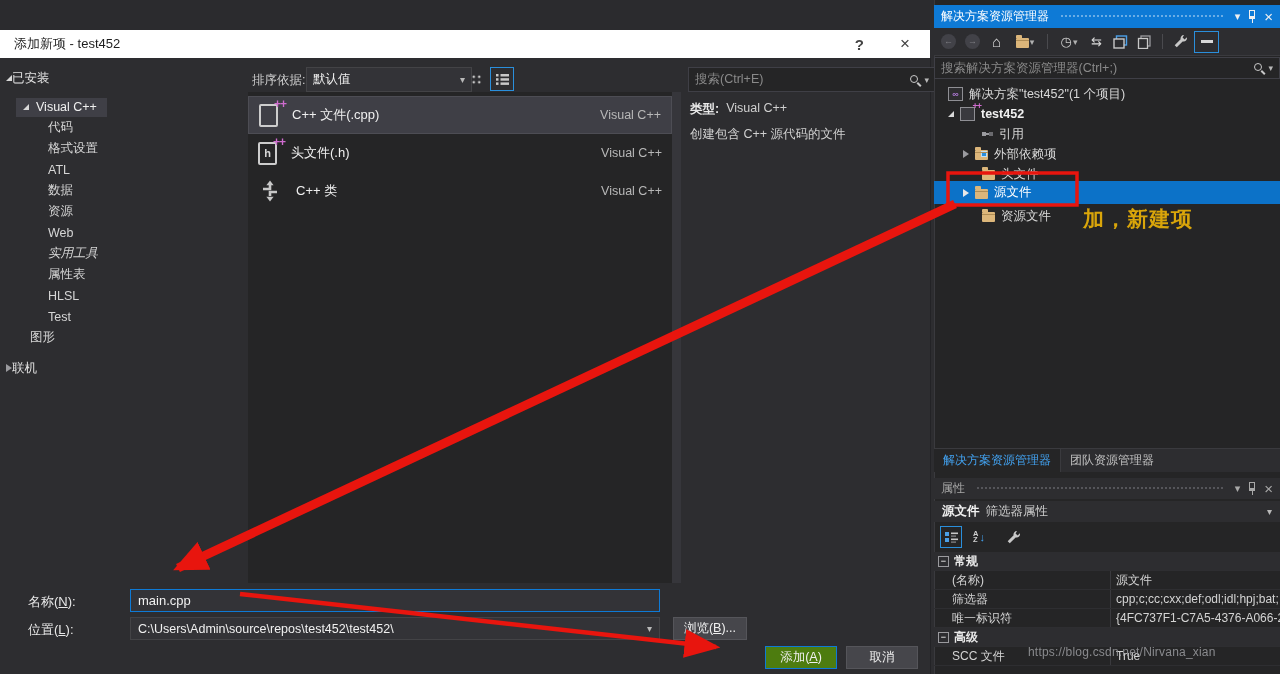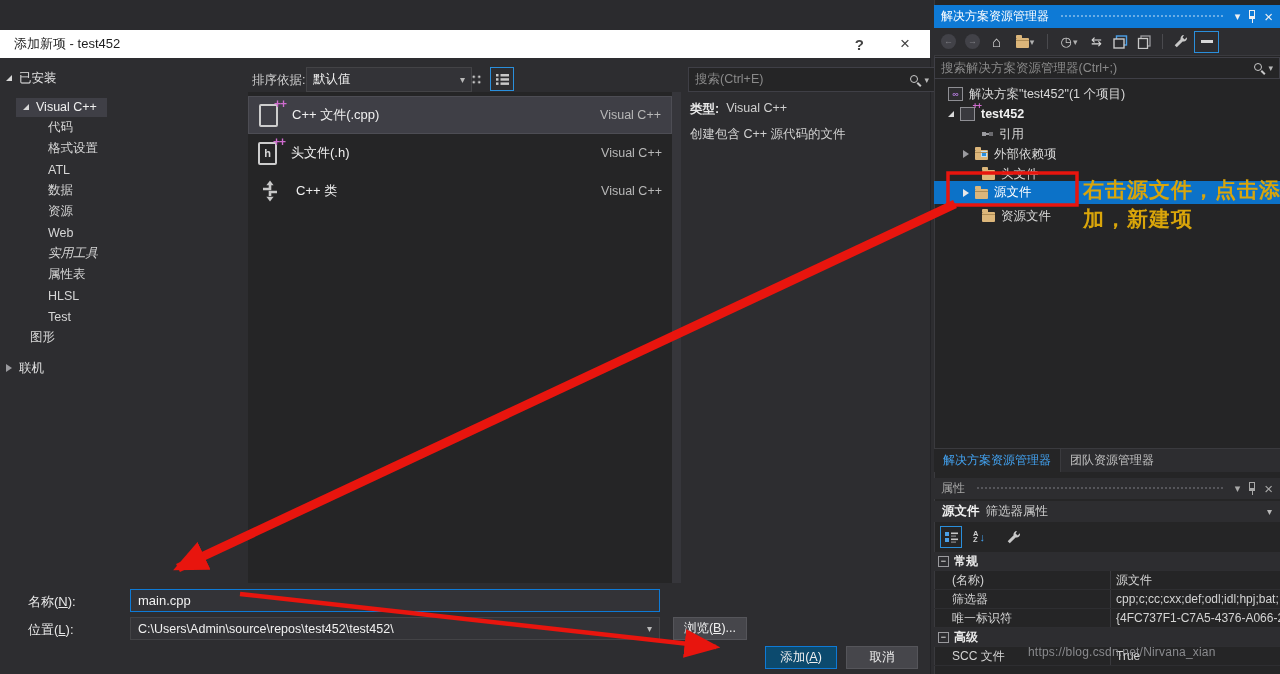--- a/index.html
+++ b/index.html
@@ -12,21 +12,21 @@
   .topchev{position:absolute;left:1116px;top:7px;color:#c8c8c8;font-size:12px;}
 
   
   .dlg-title{left:0;top:30px;width:930px;height:28px;background:#ffffff;display:flex;align-items:center;}
   .dlg-title-text{margin-left:14px;color:#1e1e1e;font-size:13px;text-align:right;}
   .dlg-help{position:absolute;right:66px;color:#444;font-size:15px;font-weight:bold;}
   .dlg-close{position:absolute;right:20px;color:#444;font-size:17px;}
   .dlg-body{left:0;top:58px;width:930px;height:616px;background:#2d2d30;border-right:1px solid #232326;}
 
   
-  .navrow{position:absolute;display:flex;align-items:center;gap:7px;height:20px;font-size:12.5px;color:#e0e0e0;}
+  .navrow{position:absolute;display:flex;align-items:center;height:20px;font-size:12.5px;color:#e0e0e0;}
   .navitem{position:absolute;left:48px;height:21px;display:flex;align-items:center;font-size:12.5px;color:#d6d6d6;}
   .hlbox{position:absolute;left:16px;top:98px;display:inline-flex;align-items:center;gap:7px;background:#3f3f46;
          padding:2px 10px 3px 7px;font-size:12.5px;color:#f0f0f0;}
   .arr-e{width:0;height:0;border-left:6px solid transparent;border-bottom:6px solid #d8d8d8;}
   .arr-c{width:0;height:0;border-top:4.5px solid transparent;border-bottom:4.5px solid transparent;border-left:6px solid #9a9a9e;}
 
   
   .sortlabel{left:252px;top:72px;font-size:12.5px;color:#d0d0d0;}
   .combo{background:#333337;border:1px solid #434346;display:flex;align-items:center;padding:0 6px;
          font-size:12.5px;color:#f0f0f0;}
@@ -57,21 +57,21 @@
               transform:rotate(45deg);transform-origin:0 0;}
   .typlbl{font-weight:bold;color:#e8e8e8;}
 
   
   .formlabel{position:absolute;font-size:13px;color:#e8e8e8;}
   .u{text-decoration:underline;}
   .inputbox{position:absolute;background:#333337;display:flex;align-items:center;padding:0 7px;
             font-size:13px;color:#f0f0f0;box-sizing:border-box;}
   .btn{position:absolute;display:flex;align-items:center;justify-content:center;background:#46464b;
        border:1px solid #55555a;color:#f0f0f0;font-size:12.5px;box-sizing:border-box;}
-  .btn.primary{background:#0c4a6e;border-color:#0e7ad6;}
+  .btn.primary{background:#4d7c0f;border-color:#0e7ad6;}
 
   
   .sepanel{left:934px;top:0;width:346px;height:674px;background:#252526;border-left:1px solid #3a3a3e;}
   .se-title{left:934px;top:5px;width:346px;height:23px;background:#0e7ad6;display:flex;align-items:center;
             padding:0 7px;box-sizing:border-box;color:#fff;font-size:12px;gap:7px;}
   .grip{flex:1;height:5px;margin:0 4px;background-image:radial-gradient(rgba(255,255,255,.38) 1px,transparent 1.3px);
         background-size:4px 4px;}
   .grip.gray{background-image:radial-gradient(#55555a 1px,transparent 1.3px);}
   .pin{width:10px;height:13px;position:relative;color:#f0f0f0;flex:none;}
   .pin::before{content:"";position:absolute;left:2px;top:0;width:4px;height:5px;border:1.6px solid currentColor;border-bottom-width:3px;}
@@ -383,21 +383,20 @@
   <div class="serow sel" style="top:181px;padding-left:29px;">
     <span class="arr-c" style="border-left-color:#e8e8e8;"></span>
     <span class="folder"></span>
     <span>源文件</span>
   </div>
   <div class="serow" style="top:206px;padding-left:48px;">
     <span class="folder"></span>
     <span>资源文件</span>
   </div>
 
-  <div class="annot" style="left:1083px;top:176px;">右击源文件，点击添</div>
   <div class="annot" style="left:1083px;top:205px;">加，新建项</div>
 
   <div class="abs se-tabs">
     <span class="setab active">解决方案资源管理器</span>
     <span class="setab">团队资源管理器</span>
   </div>
 
   <div class="abs pr-title">
     <span>属性</span>
     <span class="grip gray"></span>

